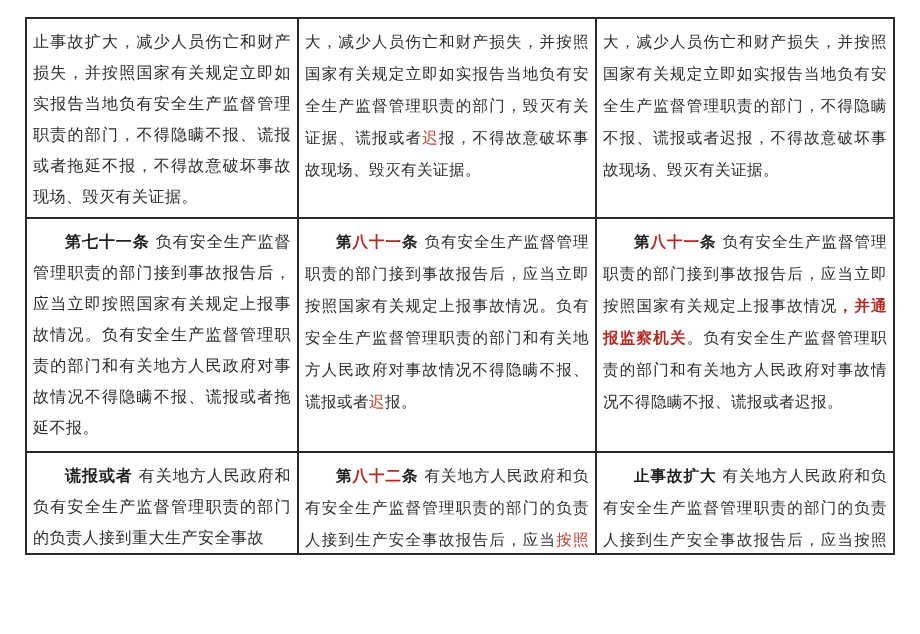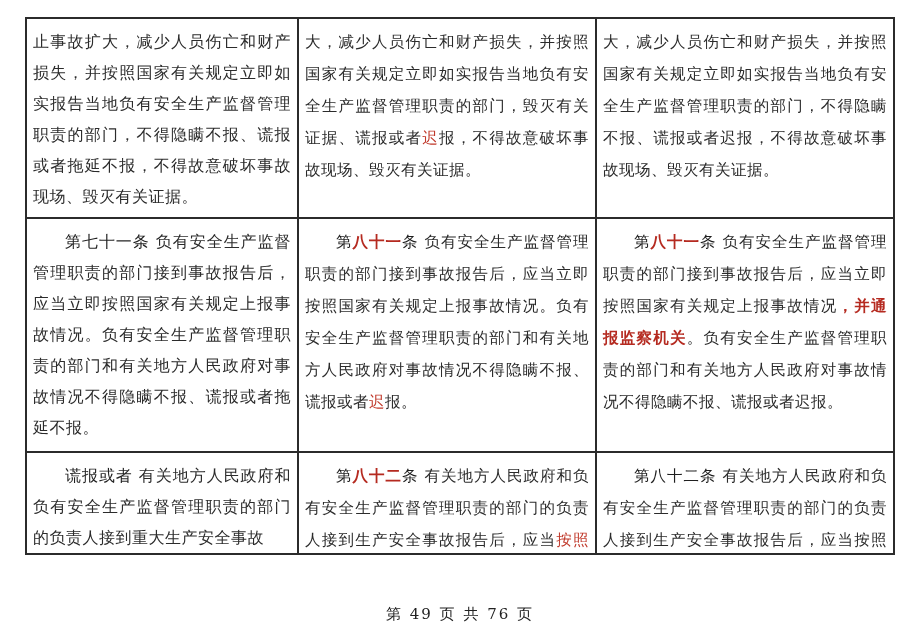--- a/index.html
+++ b/index.html
@@ -44,21 +44,21 @@
   }
   .col-1 .cell-text { font-size: 16px;  line-height: 31px; }
   .col-2 .cell-text { font-size: 15.5px; line-height: 32px; }
   .col-3 .cell-text { font-size: 15.5px; line-height: 32px; }
 
   .row-3 .cell-text { max-height: 93px; overflow: hidden; }
 
   .cell-text.indent { text-indent: 2em; }
 
   .seg-normal   { color: #2b2b2b; }
-  .seg-bold     { color: #1f1f1f; font-weight: normal; }
+  .seg-bold     { color: #1f1f1f; font-weight: bold; }
   .seg-red      { color: #c0392b; }
   .seg-bold-red { color: #b52a20; font-weight: bold; margin-top: 18px; }
 
   .page-footer {
     position: absolute;
     left: 0;
     right: 0;
     bottom: 10px;
     text-align: center;
     font-size: 15px;
@@ -101,21 +101,20 @@
           </td>
         </tr>
         <tr class="row-3">
           <td class="col-1">
             <div class="cell-text indent"><span class="seg-bold">谎报或者</span><span class="seg-normal"> 有关地方人民政府和负有安全生产监督管理职责的部门的负责人接到重大生产安全事故</span></div>
           </td>
           <td class="col-2">
             <div class="cell-text indent"><span class="seg-bold">第</span><span class="seg-bold-red">八十二</span><span class="seg-bold">条</span><span class="seg-normal"> 有关地方人民政府和负有安全生产监督管理职责的部门的负责人接到生产安全事故报告后，应当</span><span class="seg-red">按照生</span></div>
           </td>
           <td class="col-3">
-            <div class="cell-text indent"><span class="seg-bold">第八十二条</span><span class="seg-normal"> 有关地方人民政府和负有安全生产监督管理职责的部门的负责人接到生产安全事故报告后，应当按照生</span></div>
+            <div class="cell-text indent"><span class="seg-bold">止事故扩大</span><span class="seg-normal"> 有关地方人民政府和负有安全生产监督管理职责的部门的负责人接到生产安全事故报告后，应当按照生</span></div>
           </td>
         </tr>
       </tbody>
   </table>
 
-  <div class="page-footer">第 49 页 共 76 页</div>
 
 </div>
 
 </body></html>

